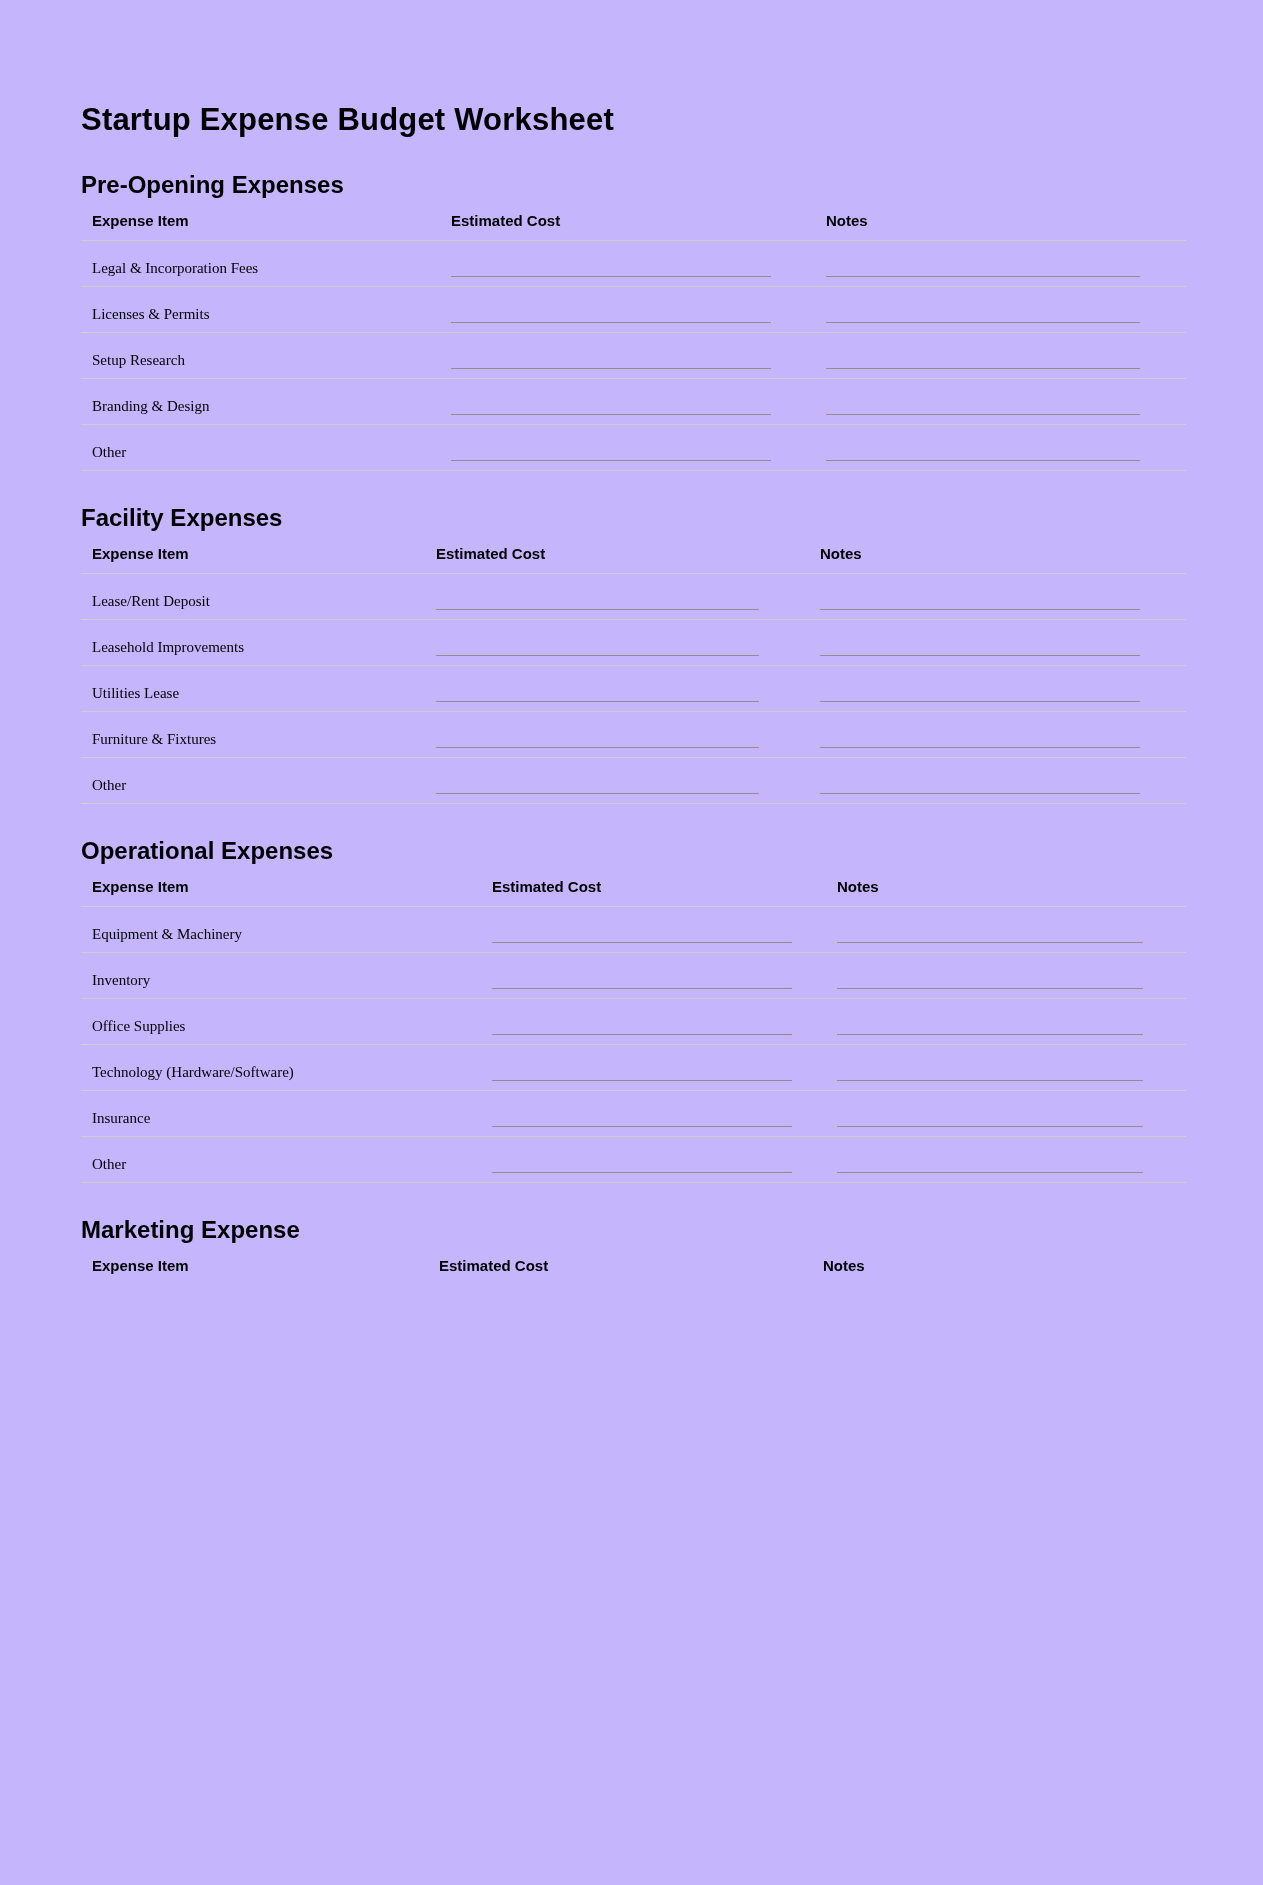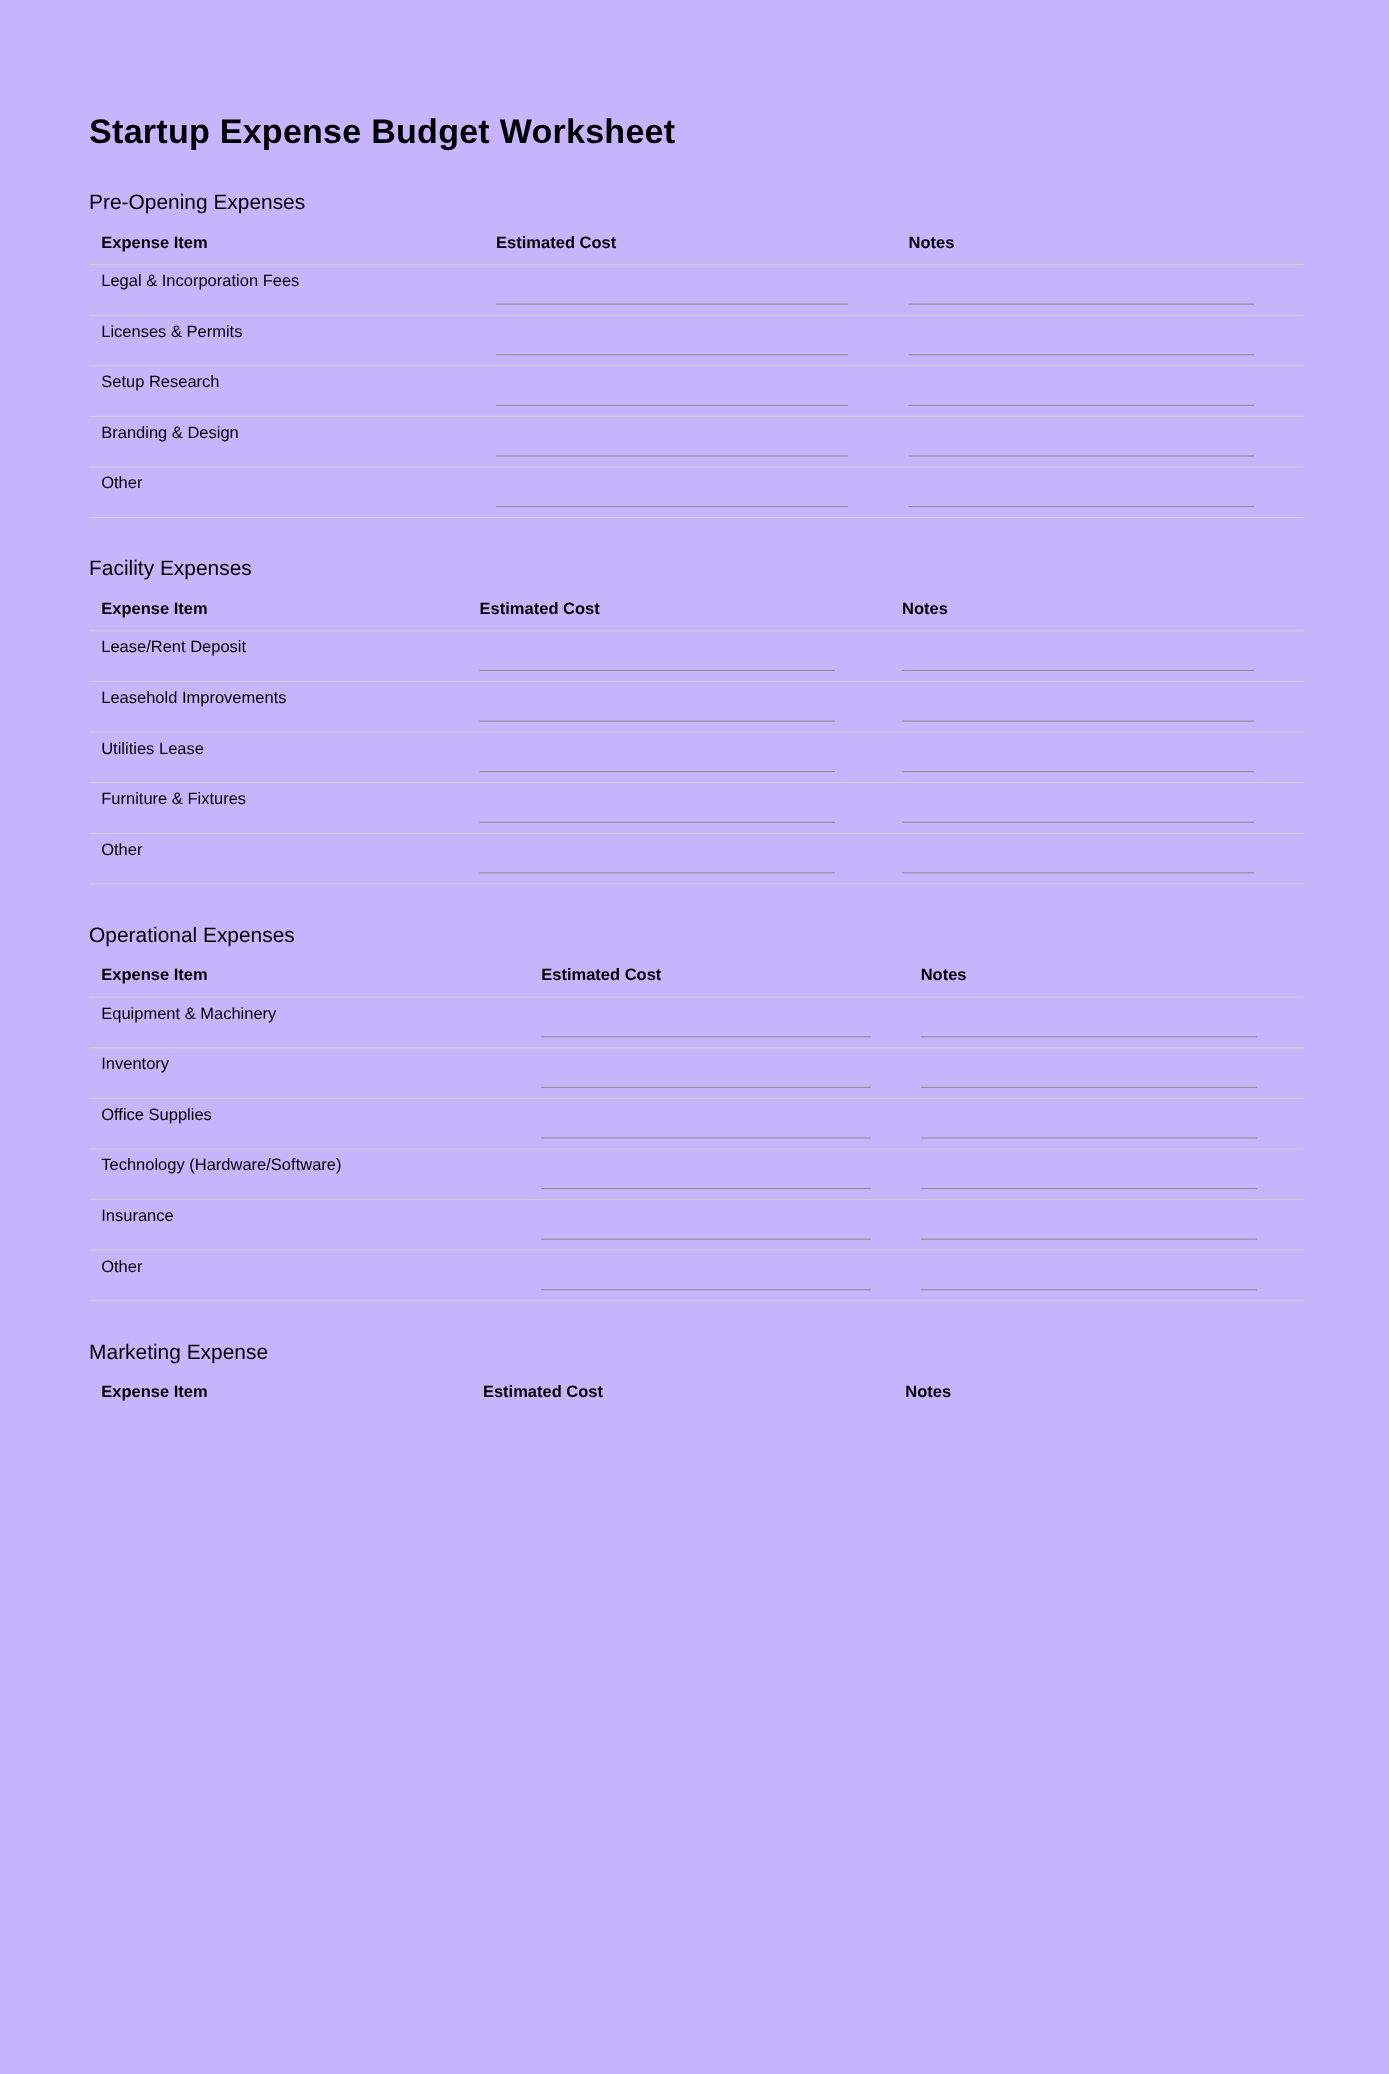--- a/index.html
+++ b/index.html
@@ -21,22 +21,22 @@
     line-height: 36px;
     letter-spacing: 0.2px;
   }
   p.subtitle {
     font-size: 14px;
     margin: 0;
     line-height: 18px;
   }
   .section { width: 1105px; }
   .section h2 {
-    font-size: 19px;
-    font-weight: 400;
+    font-size: 24px;
+    font-weight: 700;
     margin: 35px 0 0 0;
     line-height: 23px;
   }
   .tbl { width: 1105px; }
   .thead {
     position: relative;
     height: 45px;
     box-sizing: border-box;
     border-bottom: 1px solid #cfcfcf;
   }
@@ -53,24 +53,25 @@
   .h-notes { left: var(--notes-left); }
   .row {
     position: relative;
     height: 46px;
     box-sizing: border-box;
     border-bottom: 1px solid #cfcfcf;
   }
   .row .label {
     position: absolute;
     left: 11px;
-    top: 5px;
+    top: 18px;
     font-size: 15px;
     line-height: 19px;
     white-space: nowrap;
+    font-family: Liberation Serif, serif;
   }
   .fill-line {
     position: absolute;
     bottom: 9px;
     height: 1px;
     background: #8f8f8f;
   }
   .line-cost  { left: var(--cost-left);  width: var(--cost-w); }
   .line-notes { left: var(--notes-left); width: var(--notes-w); }
   

